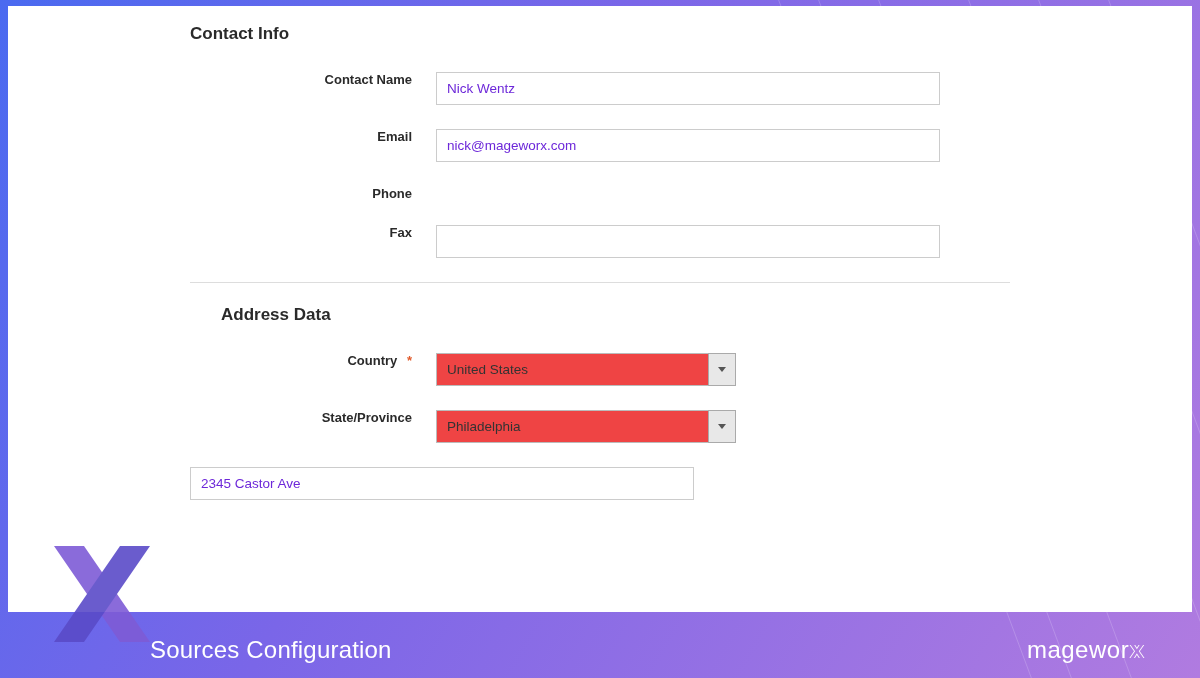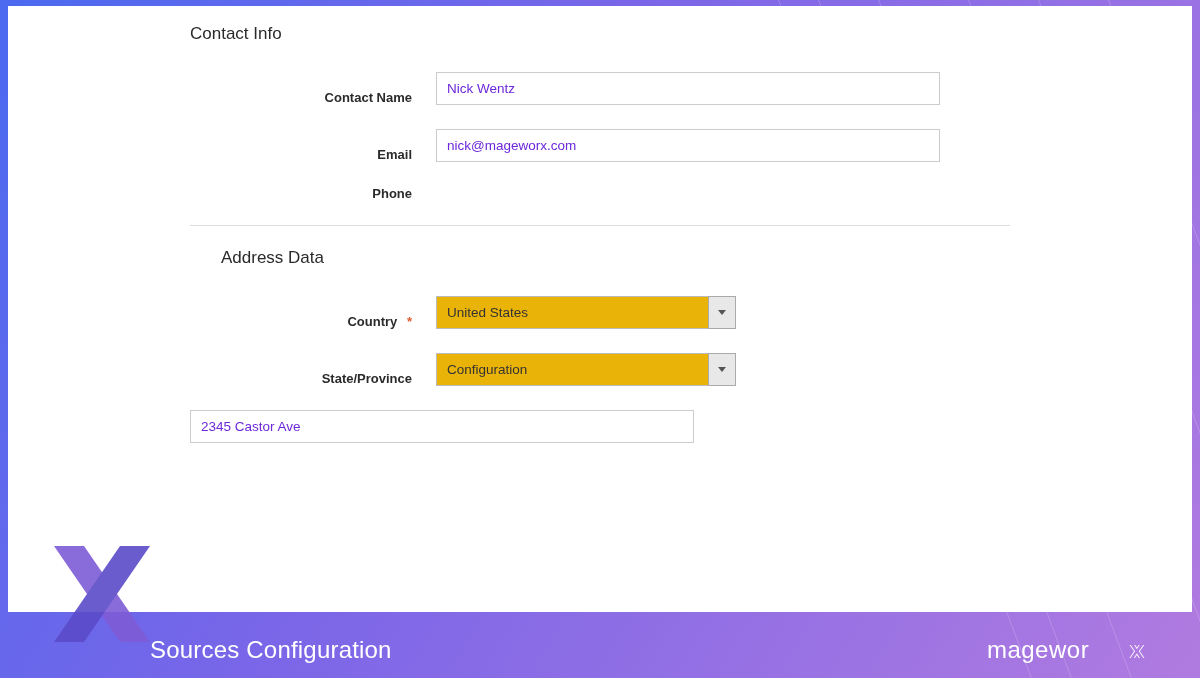--- a/index.html
+++ b/index.html
@@ -24,30 +24,30 @@
   }
 
   .form-area {
     position: relative;
     padding: 10px 182px 0 182px;
     color: #333;
   }
 
   .section-title {
     font-size: 17px;
-    font-weight: 400;
+    font-weight: 700;
     color: #2a2a2a;
     margin-top: 8px;
     margin-bottom: 28px;
   }
   .section-title.address { margin-top: 22px; margin-left: 31px; }
 
   .row {
     display: flex;
-    align-items: flex-end;
+    align-items: flex-start;
     margin-bottom: 24px;
   }
   .row .label {
     width: 246px;
     text-align: right;
     padding-right: 24px;
     font-size: 13px;
     font-weight: 700;
     color: #2a2a2a;
   }
@@ -78,21 +78,21 @@
   }
   .select-display {
     flex: 1;
     border: 1px solid #bbb;
     border-right: none;
     padding: 0 10px;
     display: flex;
     align-items: center;
     font-size: 13.5px;
     color: #333;
-    background: #eab308;
+    background: #ef4444;
   }
   .select-button {
     width: 28px;
     border: 1px solid #aaa;
     background: #e8e8e8;
     display: flex;
     align-items: center;
     justify-content: center;
     cursor: pointer;
   }
@@ -122,21 +122,20 @@
   .footer-title {
     font-size: 24px;
     font-weight: 300;
     letter-spacing: 0.2px;
   }
   .brand {
     display: flex;
     font-size: 24px;
     font-weight: 400;
     letter-spacing: 0.5px;
-    gap: 40px;
   }
   .brand .x-glyph {
     display: inline-block;
     font-weight: 700;
     color: #b07be0;
     text-shadow: -1px 0 #fff, 1px 0 #fff;
     margin-left: 1px;
   }
 
   .bg-x {
@@ -183,20 +182,26 @@
         <div class="label">Email</div>
         <div class="control">
           <input class="text-input" type="text" value="nick@mageworx.com" style="">
         </div>
       </div>
 
       <div class="row">
         <div class="label">Phone</div>
       </div>
 
+      <div class="row">
+        <div class="label">Fax</div>
+        <div class="control">
+          <input class="text-input" type="text" value="" style="">
+        </div>
+      </div>
 
       <hr class="section-divider">
 
       <div class="section-title address">Address Data</div>
 
       <div class="row">
         <div class="label">
           <span>Country</span>
           <span class="required-star">*</span>
         </div>
@@ -207,21 +212,21 @@
               <div class="caret"></div>
             </div>
           </div>
         </div>
       </div>
 
       <div class="row">
         <div class="label">State/Province</div>
         <div class="control">
           <div class="select-wrap">
-            <div class="select-display">Configuration</div>
+            <div class="select-display">Philadelphia</div>
             <div class="select-button">
               <div class="caret"></div>
             </div>
           </div>
         </div>
       </div>
 
 
       <div class="row">
         <div class="control">

